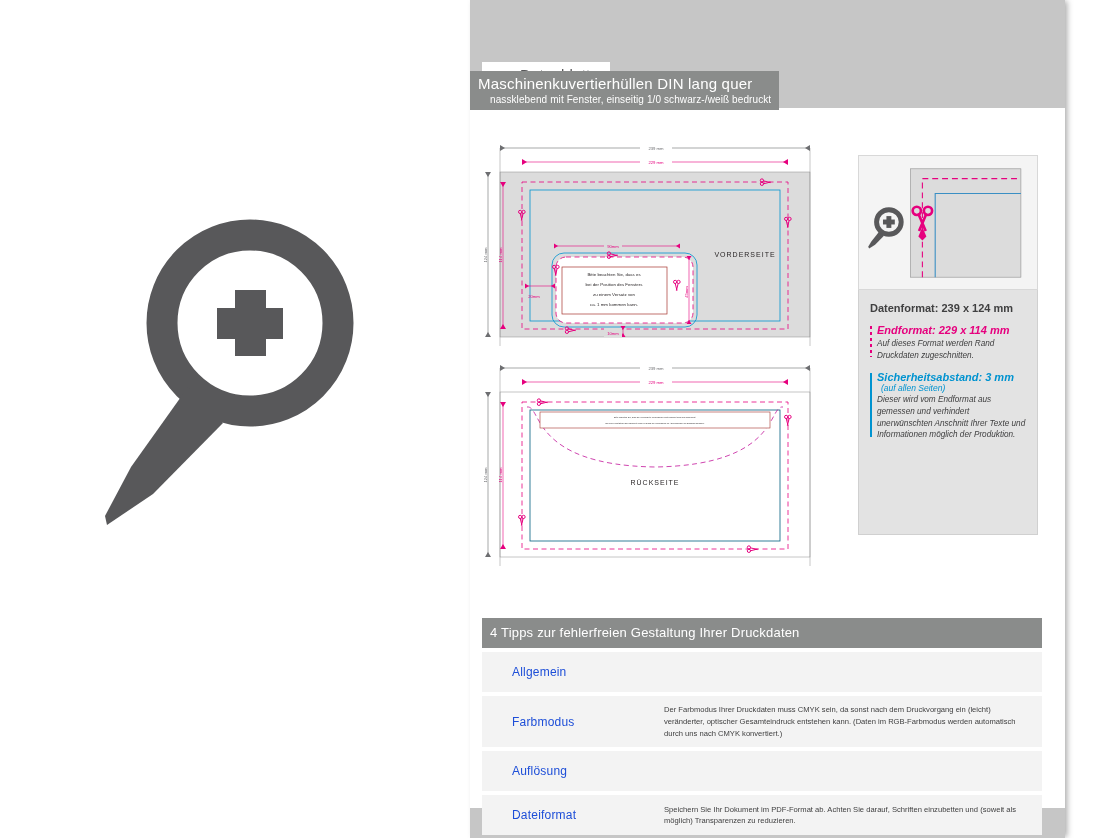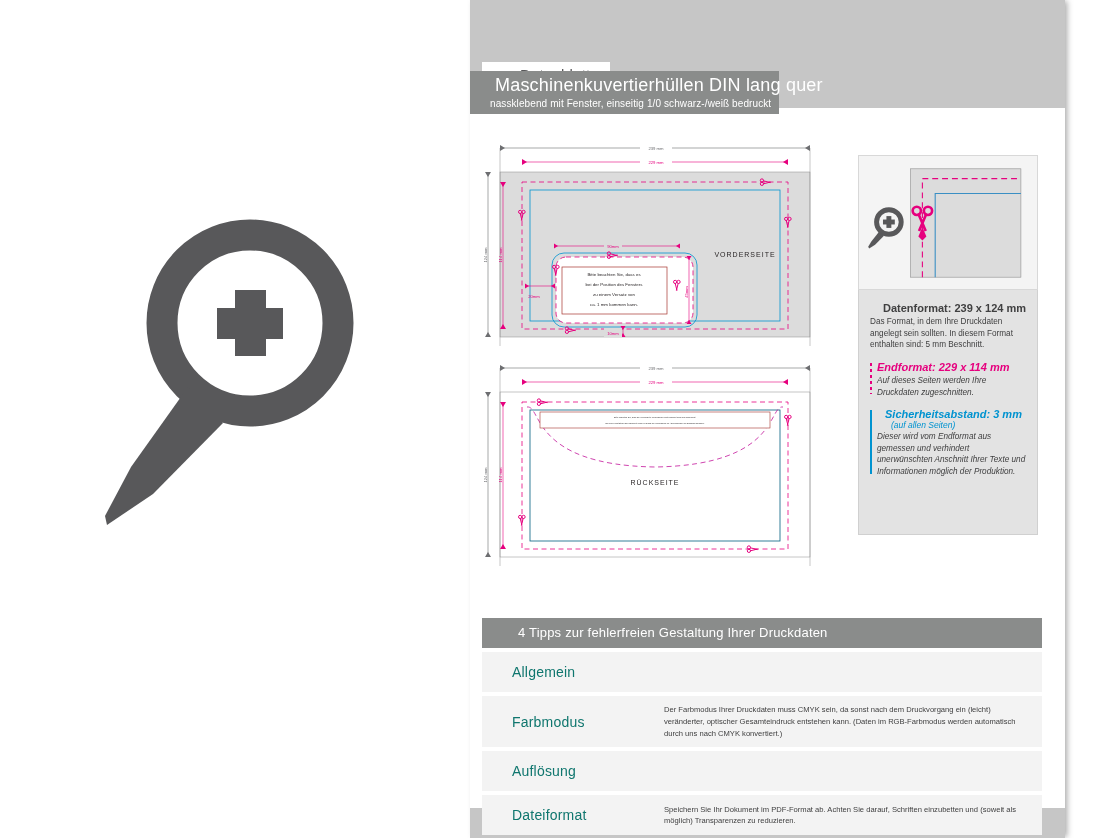--- a/index.html
+++ b/index.html
@@ -32,63 +32,63 @@
     position:absolute;left:12px;top:16px;
     background:#ffffff;color:#58585a;
     font-size:15px;padding:4px 20px 5px 38px;
     letter-spacing:.2px;
   }
   #title-bar{
     position:absolute;left:0;top:25px;width:309px;background:#8a8c8b;
     padding:4px 0 5px 0;
   }
   #title-main{
-    color:#ffffff;font-size:18px;text-align:right;letter-spacing:.2px;
-    padding:0 8px 2px 8px;white-space:nowrap;margin-left:17px;
+    color:#ffffff;font-size:15px;text-align:left;letter-spacing:.2px;
+    padding:0 8px 2px 8px;white-space:nowrap;
   }
   #title-sub{
     color:#ffffff;font-size:10px;text-align:center;letter-spacing:.1px;
     padding:0 20px;white-space:nowrap;
   }
   
   .tech-figure{position:absolute;}
   #figure-front{left:12px;top:140px;width:380px;height:215px;}
   #figure-back{left:12px;top:360px;width:380px;height:215px;}
   
   #preview-box{
     position:absolute;left:388px;top:155px;width:180px;height:135px;
     background:#f4f4f4;border:1px solid #d8d8d8;box-sizing:border-box;
   }
   #legend-box{
     position:absolute;left:388px;top:290px;width:180px;height:245px;
     background:#e3e3e3;border:1px solid #d0d0d0;border-top:none;box-sizing:border-box;
     padding:12px 11px 0 11px;
   }
   .legend-h{font-size:11px;font-weight:bold;margin:0 0 2px 0;}
-  .legend-h.gray{color:#404041;text-align:right;}
+  .legend-h.gray{color:#404041;}
   .legend-h.magenta{color:#e6007e;}
-  .legend-h.cyan{color:#0093d0;margin-left:8px;}
-  .legend-sub{font-size:8.5px;color:#0093d0;margin:-2px 0 1px 14px;}
+  .legend-h.cyan{color:#0093d0;}
+  .legend-sub{font-size:8.5px;color:#0093d0;margin:-2px 0 1px 4px;}
   .legend-p{font-size:8.2px;line-height:1.42;color:#404041;margin:0 0 8px 0;}
   .legend-blk{position:relative;padding-left:7px;margin-top:10px;font-style:italic;}
   .legend-blk .rule{position:absolute;left:0;top:2px;bottom:4px;width:1.5px;}
   .rule.magenta{background:repeating-linear-gradient(to bottom,#e6007e 0 3px,transparent 3px 6px);}
   .rule.cyan{background:#0093d0;}
   
   #tips{position:absolute;left:12px;top:618px;width:560px;}
   #tips-head{
     background:#8a8c8b;color:#ffffff;font-size:13px;
-    padding:7px 0 8px 36px;letter-spacing:.2px;
+    padding:7px 0 8px 8px;letter-spacing:.2px;
   }
   .tip-row{
     display:flex;background:#f3f3f3;margin-top:4px;min-height:40px;
     align-items:center;
   }
   .tip-label{
-    width:182px;flex:none;font-size:14px;color:#0f766e;
+    width:182px;flex:none;font-size:12px;color:#1d4ed8;
     padding-left:30px;box-sizing:border-box;letter-spacing:.2px;
   }
   .tip-text{
     flex:1;font-size:7.6px;line-height:1.55;color:#404041;
     padding:8px 22px 8px 0;
   }
   
   .dim-txt{font-family:"Liberation Sans",sans-serif;font-size:4.2px;fill:#e6007e;}
   .dim-txt-g{font-family:"Liberation Sans",sans-serif;font-size:4.2px;fill:#6d6e71;}
   .note-txt{font-family:"Liberation Sans",sans-serif;font-size:4.4px;fill:#231f20;}
@@ -306,26 +306,25 @@
         <circle cx="4.2" cy="-3.2" r="3.1" fill="none" stroke="#e6007e" stroke-width="2"></circle>
         <path d="M-3 -1 L2.5 12 M3 -1 L-2.5 12" stroke="#e6007e" stroke-width="2" fill="none"></path>
         <path d="M0 9 l3 7 l-3 3 l-3 -3z" fill="#e6007e"></path>
       </g>
     </svg>
   </div>
 
   <div id="legend-box">
     <div>
       <div class="legend-h gray">Datenformat: 239 x 124 mm</div>
-      <div class="legend-p">Das Format, in dem Ihre Druckdaten angelegt sein sollten. In diesem Format enthalten sind: 5 mm Beschnitt.</div>
     </div>
     <div class="legend-blk">
       <span class="rule magenta"></span>
       <div class="legend-h magenta">Endformat: 229 x 114 mm</div>
-      <div class="legend-p">Auf dieses Seiten werden Ihre Druckdaten zugeschnitten.</div>
+      <div class="legend-p">Auf dieses Format werden Rand Druckdaten zugeschnitten.</div>
     </div>
     <div class="legend-blk">
       <span class="rule cyan"></span>
       <div class="legend-h cyan">Sicherheitsabstand: 3 mm</div>
       <div class="legend-sub">(auf allen Seiten)</div>
       <div class="legend-p">Dieser wird vom Endformat aus gemessen und verhindert unerwünschten Anschnitt Ihrer Texte und Informationen möglich der Produktion.</div>
     </div>
   </div>
 
   <div id="tips">

